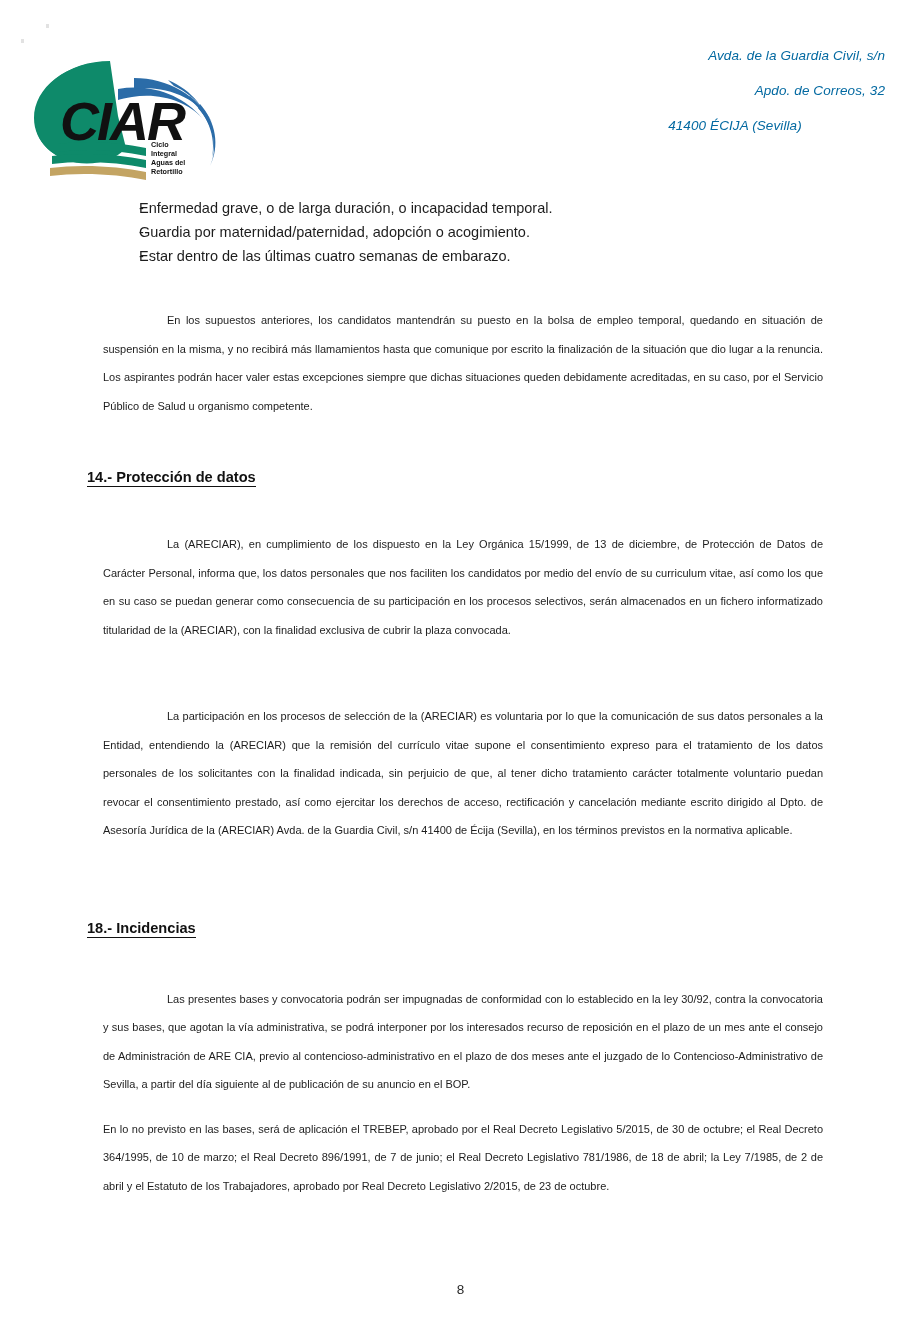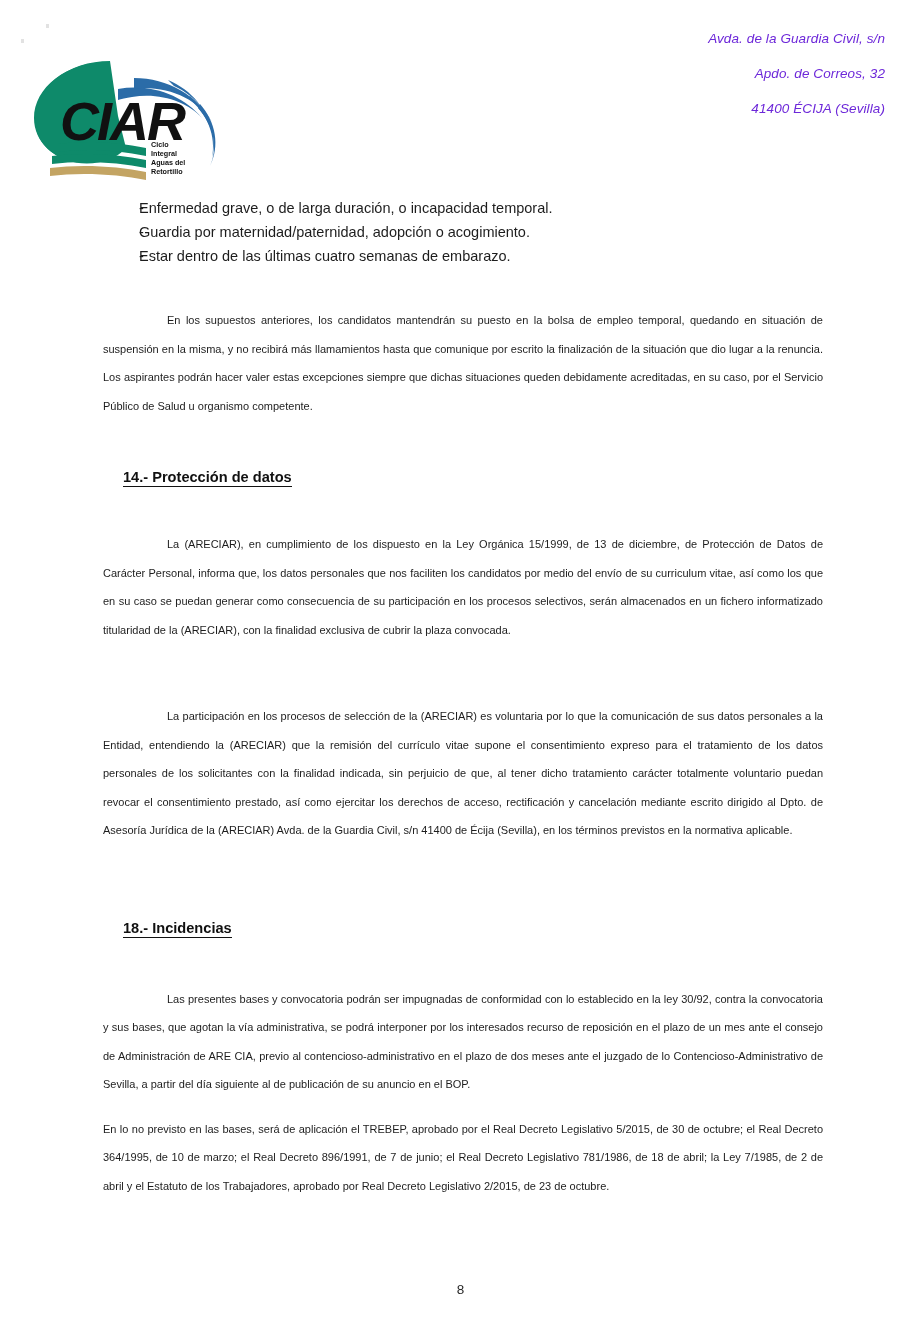--- a/index.html
+++ b/index.html
@@ -46,31 +46,31 @@
     left: 22px;
     top: 56px;
     width: 205px;
     height: 125px;
   }
   .logo svg { display: block; width: 205px; height: 125px; }
 
   .address-block {
     position: absolute;
     right: 36px;
-    top: 31px;
+    top: 48px;
     width: 300px;
     text-align: right;
     font-family: "Liberation Sans", sans-serif;
     font-style: italic;
     font-size: 13.5px;
     letter-spacing: .1px;
-    color: #6d28d9;
+    color: #0369a1;
   }
   .address-block div { margin-bottom: 20px; white-space: nowrap; }
-  .address-block div:last-child { margin-bottom: 0; }
+  .address-block div:last-child { margin-bottom: 0; text-align: center; }
 
   
   .content {
     position: absolute;
     left: 65px;
     top: 196px;
     width: 790px;
   }
 
   .bullets {
@@ -111,21 +111,20 @@
     margin: 0;
     padding-left: 22px;
     font-size: 14.6px;
     font-weight: bold;
     color: #111111;
     line-height: 22px;
   }
   h2.section span.u {
     border-bottom: 1.3px solid #111111;
     padding-bottom: 1px;
-    margin-left: 36px;
   }
   .sp-22 { height: 22px; }
   .sp-26 { height: 26px; }
   .sp-30 { height: 30px; }
   .sp-56 { height: 56px; }
 
   
   .page-number {
     position: absolute;
     left: 0;

